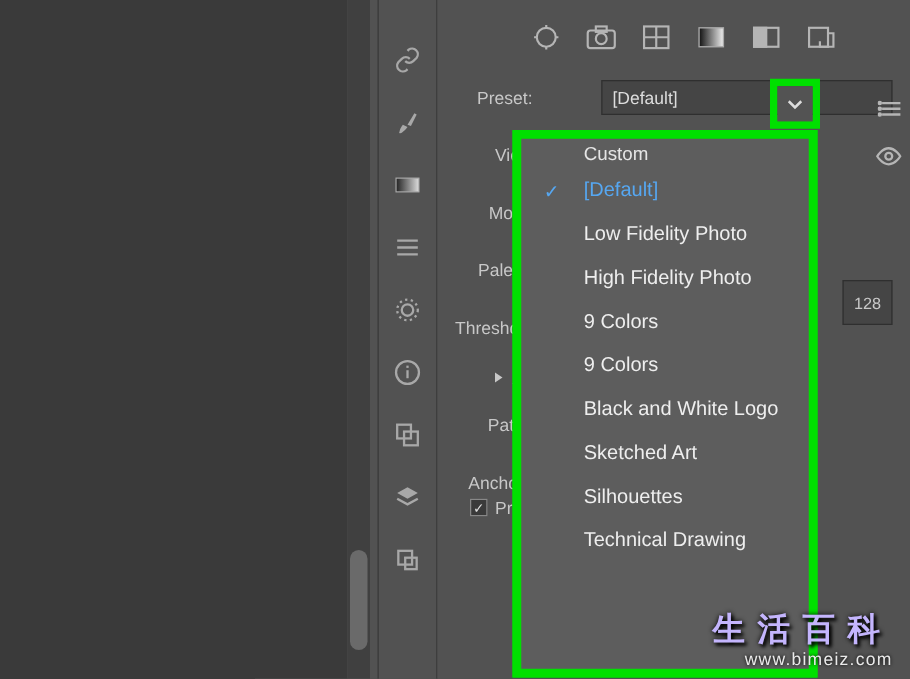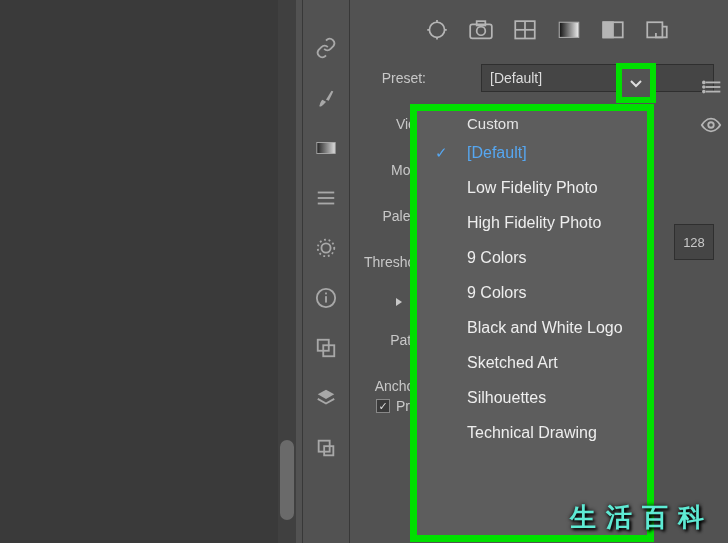--- a/index.html
+++ b/index.html
@@ -231,21 +231,21 @@
     position: absolute;
     right: 14px;
     bottom: 8px;
     text-align: right;
     z-index: 100;
     pointer-events: none;
   }
   .wm-ch {
     font-size: 26px;
     font-weight: 600;
-    color: #5eead4;
+    color: #c4b5fd;
     letter-spacing: 10px;
     text-shadow: 0 0 4px #000, 2px 2px 3px #000;
   }
   .wm-url {
     font-size: 14px;
     color: #eaeaea;
     text-shadow: 0 0 3px #000;
     letter-spacing: 1px;
     margin-top: -2px;
   }
@@ -453,13 +453,14 @@
         <div class="menu-item">Black and White Logo</div>
         <div class="menu-item">Sketched Art</div>
         <div class="menu-item">Silhouettes</div>
         <div class="menu-item">Technical Drawing</div>
       </div>
   </div>
 </div>
 
 <div class="watermark">
   <div class="wm-ch">生活百科</div>
+  <div class="wm-url">www.bimeiz.com</div>
 </div>
 
 </body></html>

